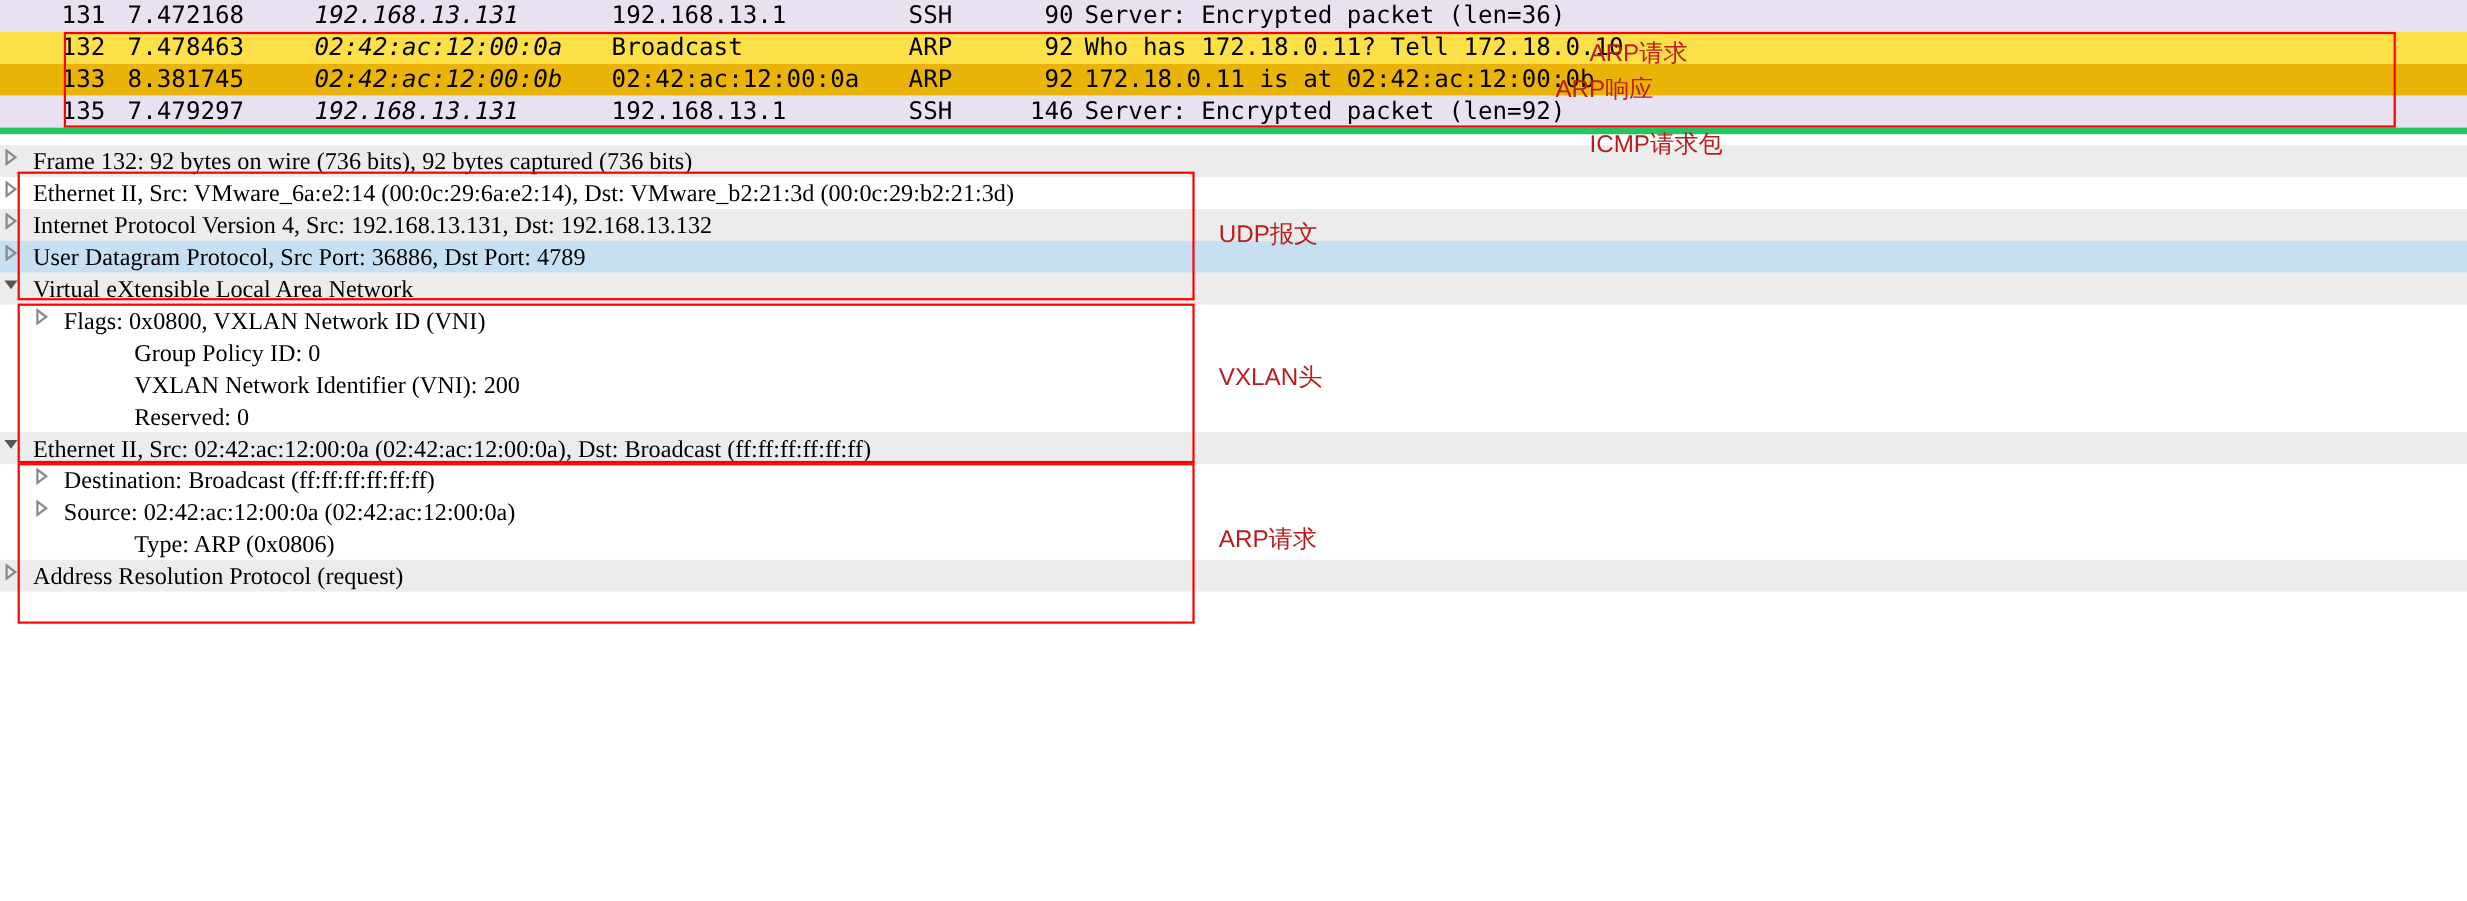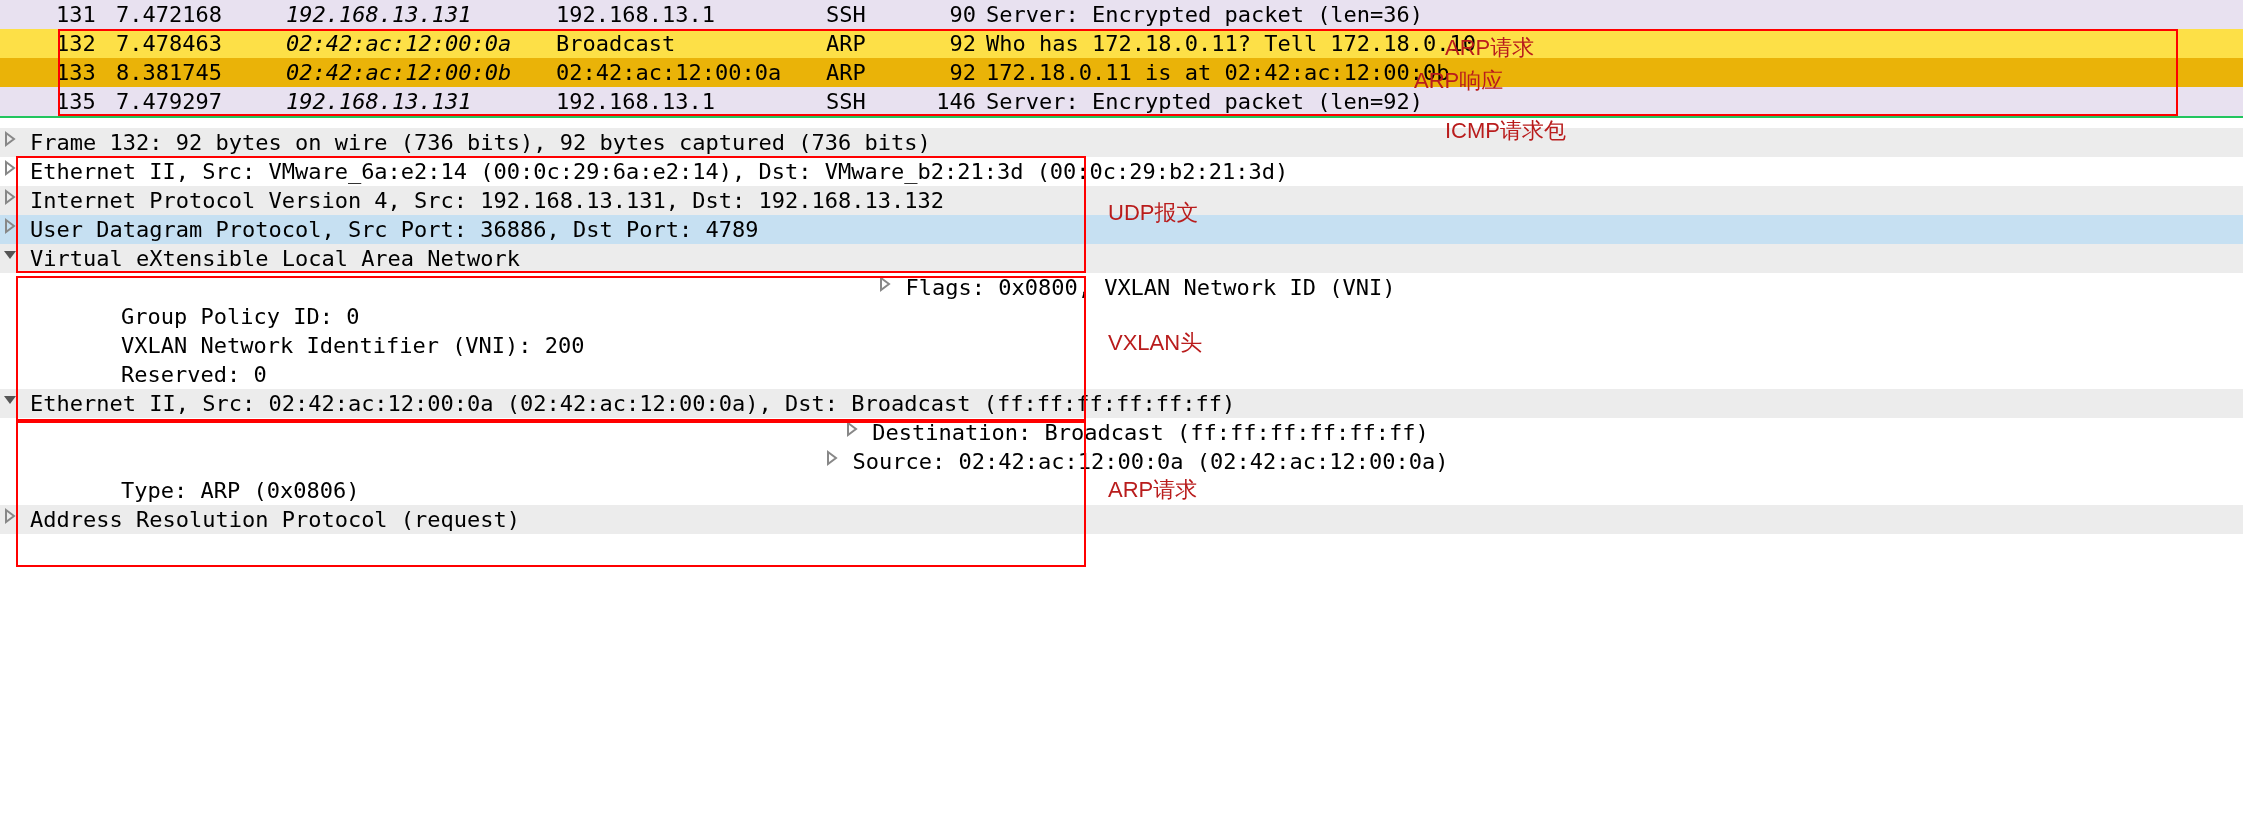--- a/index.html
+++ b/index.html
@@ -69,28 +69,29 @@
     display: inline-block;
     width: 24px;
     height: 24px;
     margin-left: -2px;
     margin-right: 4px;
     position: relative;
     flex-shrink: 0;
   }
   .toggle svg { display: block; }
   .indent-0 { padding-left: 4px; }
-  .indent-1 { padding-left: 32px; justify-content: center; }
-  .indent-2 { padding-left: 60px; gap: 35px; }
+  .indent-1 { padding-left: 32px; }
+  .indent-2 { padding-left: 96px; }
   .bg-grey { background: #ececec; }
   .bg-blue { background: #c6e0f2; }
 
   .details-container {
-    border-top: 2px solid #22c55e;
+    border-top: 6px solid #22c55e;
     position: relative;
+    font-family: Liberation Serif, serif;
   }
   .tree-text { display: inline-block; }
 </style>
 </head>
 <body>
 
 <div class="packet-list" id="packet-list">
     <div class="packet-row bg-ssh"><span class="c-no">131</span><span class="c-time">7.472168</span><span class="c-src">192.168.13.131</span><span class="c-dst">192.168.13.1</span><span class="c-proto">SSH</span><span class="c-len">90</span><span class="c-info">Server: Encrypted packet (len=36)</span></div>
     <div class="packet-row bg-arp1"><span class="c-no">132</span><span class="c-time">7.478463</span><span class="c-src">02:42:ac:12:00:0a</span><span class="c-dst">Broadcast</span><span class="c-proto">ARP</span><span class="c-len">92</span><span class="c-info">Who has 172.18.0.11? Tell 172.18.0.10</span></div>
     <div class="packet-row bg-arp2"><span class="c-no">133</span><span class="c-time">8.381745</span><span class="c-src">02:42:ac:12:00:0b</span><span class="c-dst">02:42:ac:12:00:0a</span><span class="c-proto">ARP</span><span class="c-len">92</span><span class="c-info">172.18.0.11 is at 02:42:ac:12:00:0b</span></div>

